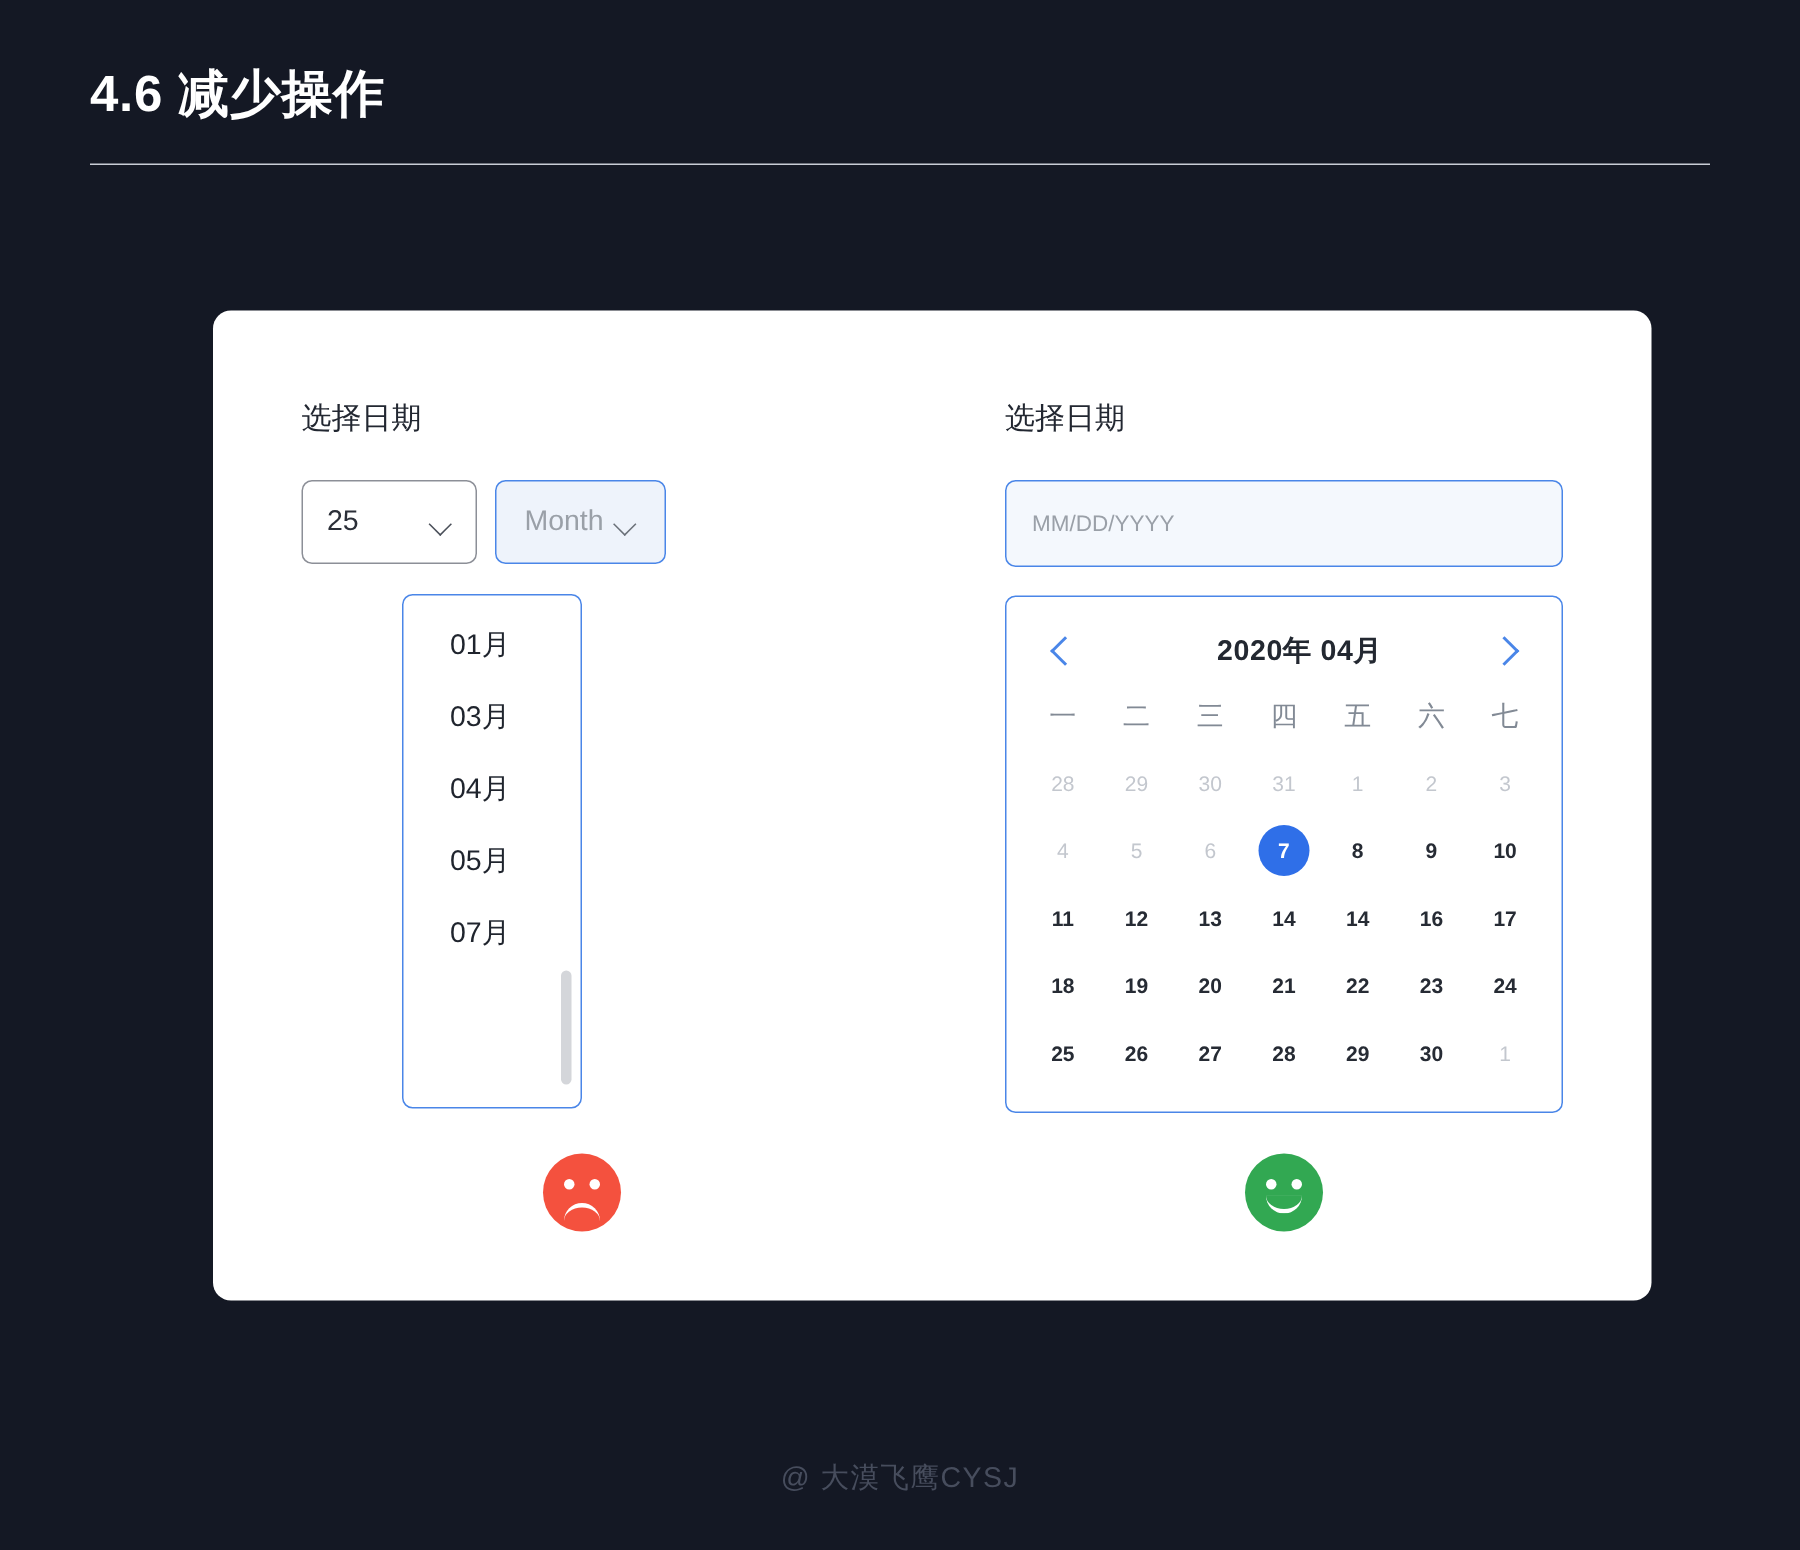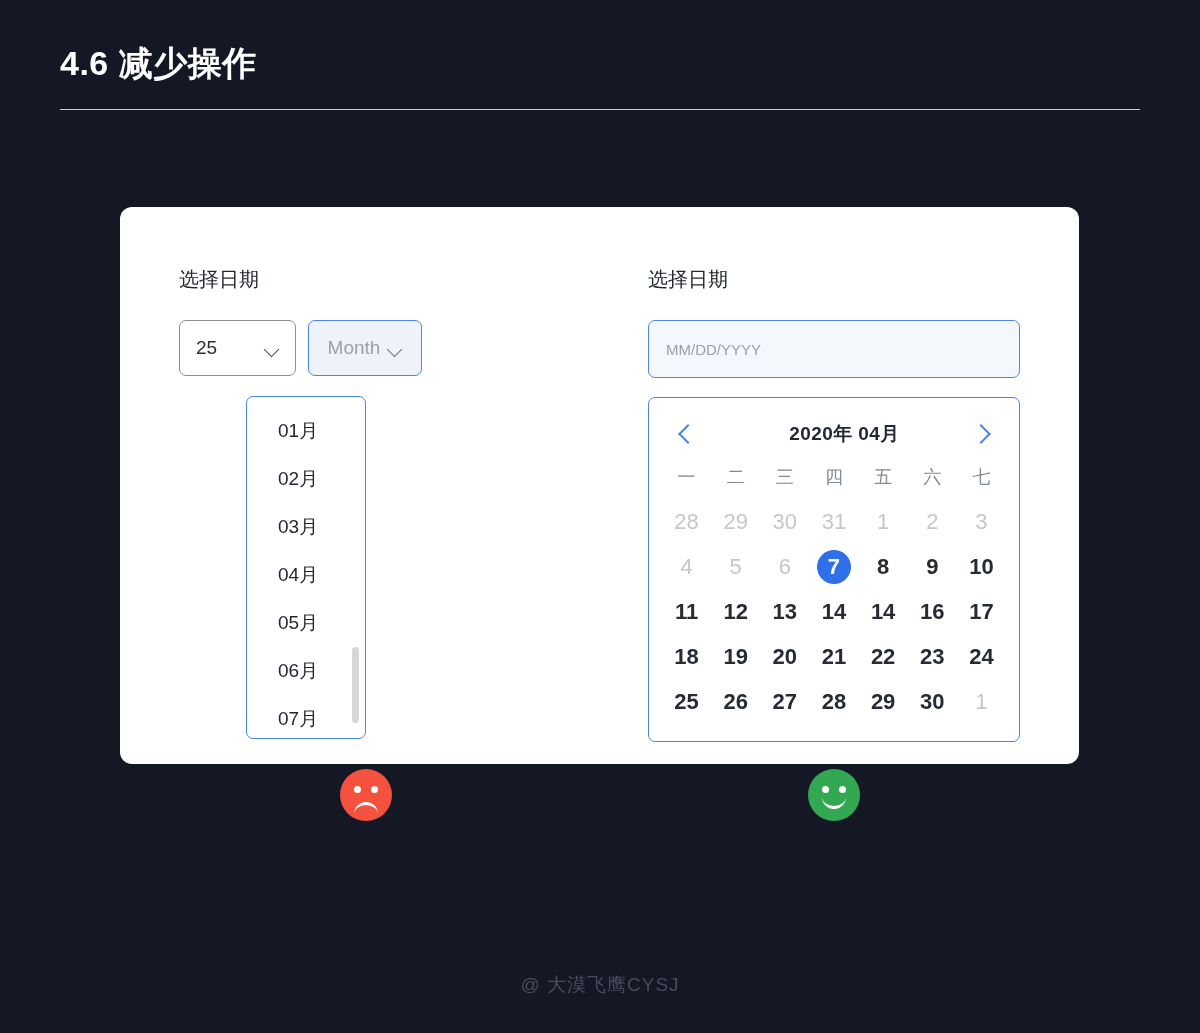--- a/index.html
+++ b/index.html
@@ -33,24 +33,24 @@
   .title-rule {
     margin-top: 29px;
     height: 1px;
     background: #c9cdd6;
     width: 1080px;
   }
 
   
   .card {
     position: absolute;
-    left: 120px;
+    left: 142px;
     top: 207px;
     width: 959px;
-    height: 557px;
+    height: 660px;
     background: #ffffff;
     border-radius: 12px;
   }
 
   .panel-left {
     position: absolute;
     left: 59px;
     top: 58px;
     width: 420px;
   }
@@ -227,21 +227,21 @@
     line-height: 44px;
     text-align: center;
     font-size: 18px;
     color: #828a95;
   }
   .cal-day-cell {
     height: 45px;
     display: flex;
     align-items: center;
     justify-content: center;
-    font-size: 22px;
+    font-size: 14px;
     font-weight: bold;
     color: #262b34;
   }
   .cal-day-cell.muted { color: #c3c7ce; font-weight: normal; }
   .cal-day-cell .pill {
     width: 34px;
     height: 34px;
     border-radius: 50%;
     display: flex;
     align-items: center;
@@ -324,25 +324,23 @@
         <span class="placeholder">Month</span>
         <span class="chev"></span>
       </div>
 
     </div>
   </div>
 
   <div class="dropdown">
     <div class="dropdown-inner">
       <div class="dropdown-item">01月</div>
-      <div class="dropdown-item">02月</div>
       <div class="dropdown-item">03月</div>
       <div class="dropdown-item">04月</div>
       <div class="dropdown-item">05月</div>
-      <div class="dropdown-item">06月</div>
       <div class="dropdown-item">07月</div>
     </div>
     <div class="dropdown-scroll-track">
       <div class="dropdown-scroll-thumb"></div>
     </div>
   </div>
 
   <div class="verdict verdict-bad" style="background: rgb(244, 81, 62);">
     <span class="face-eye l"></span>
     <span class="face-eye r"></span>

